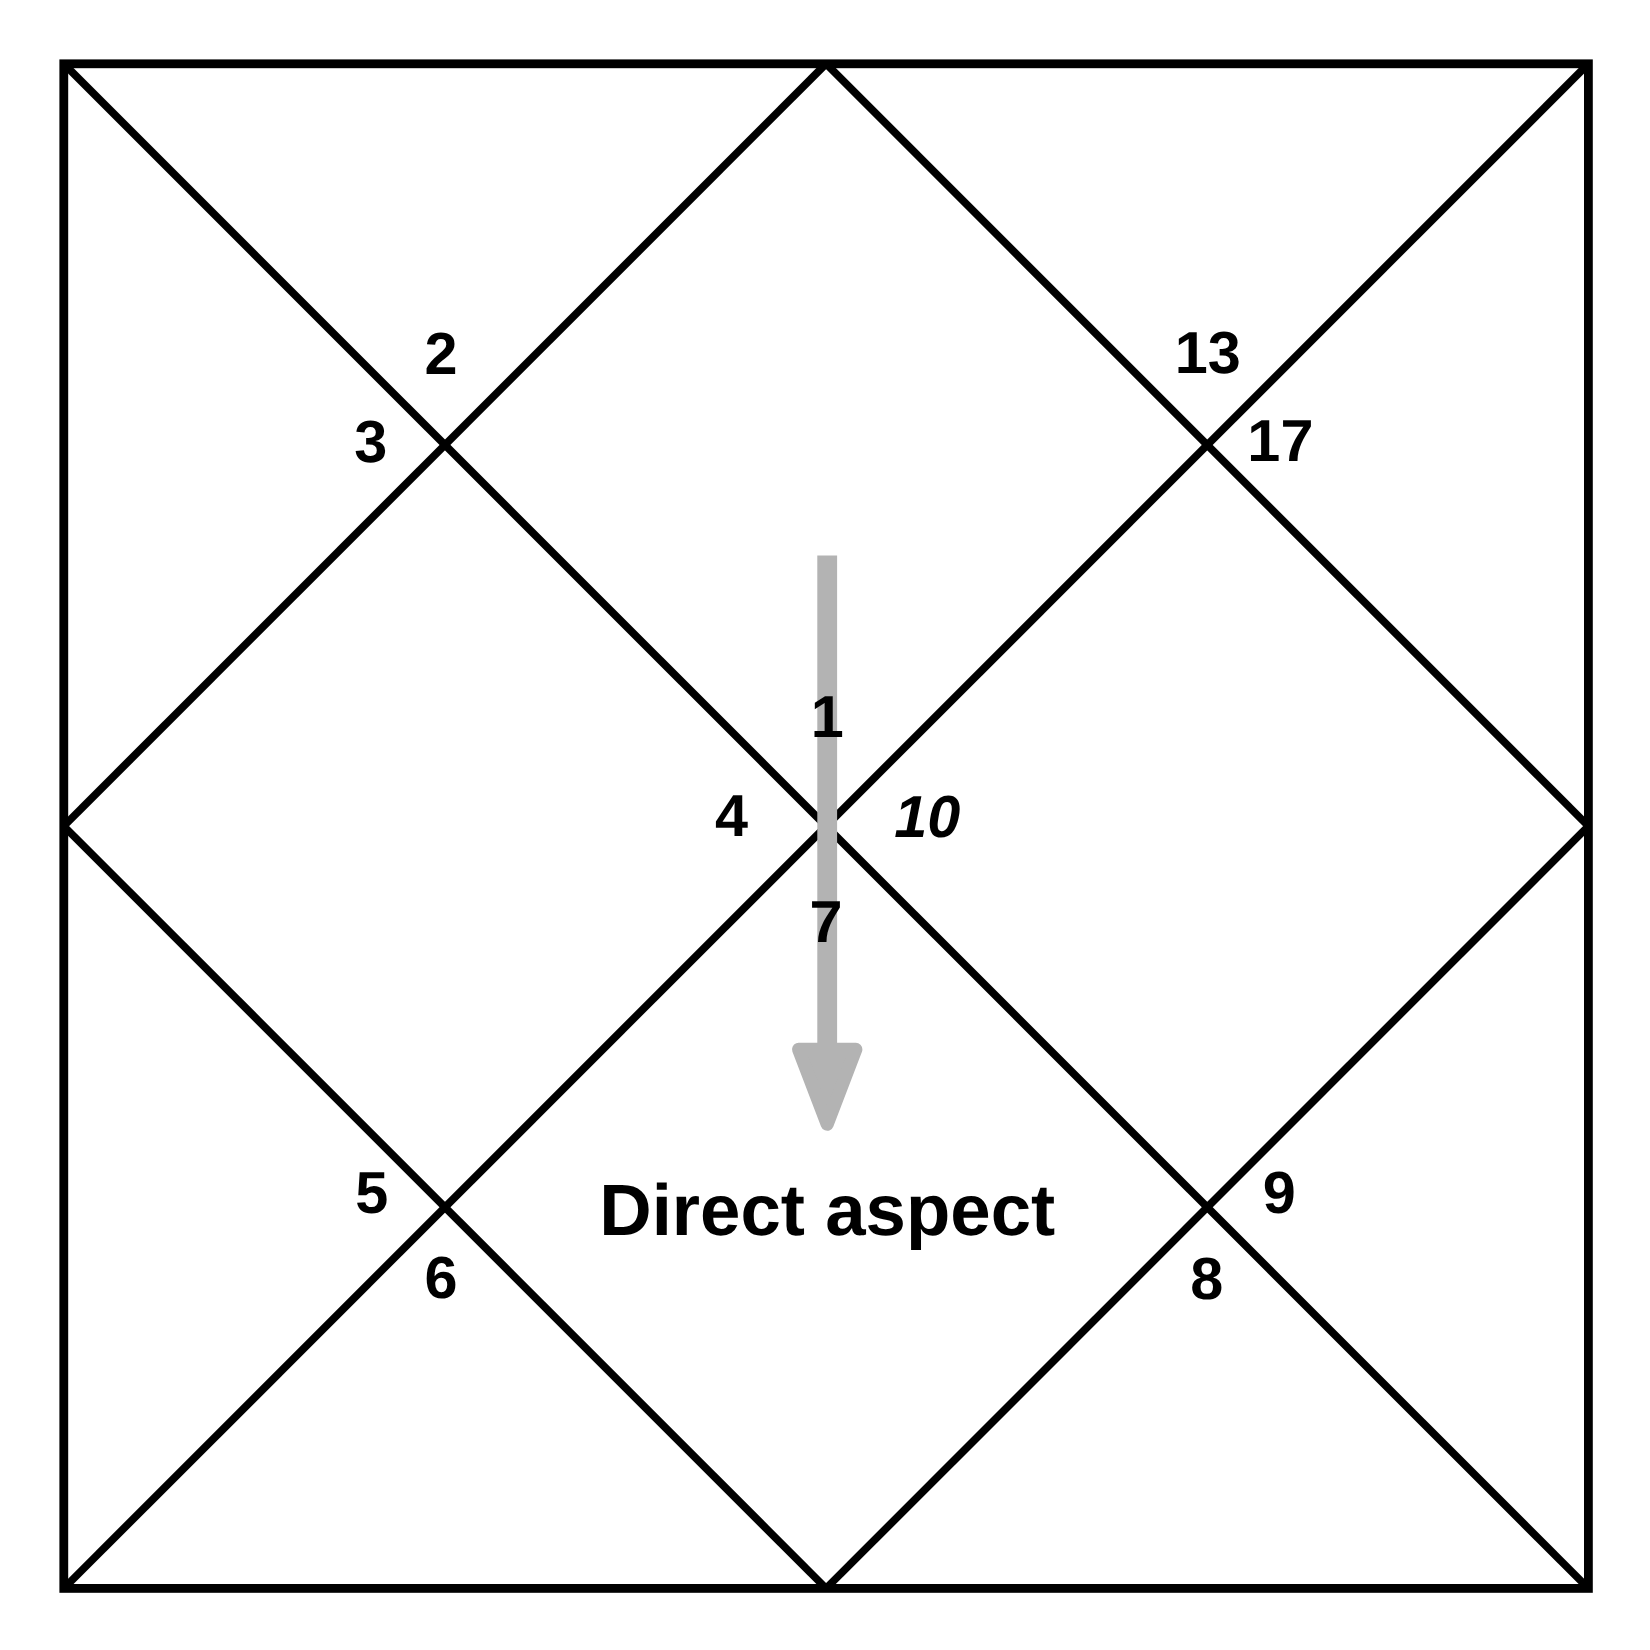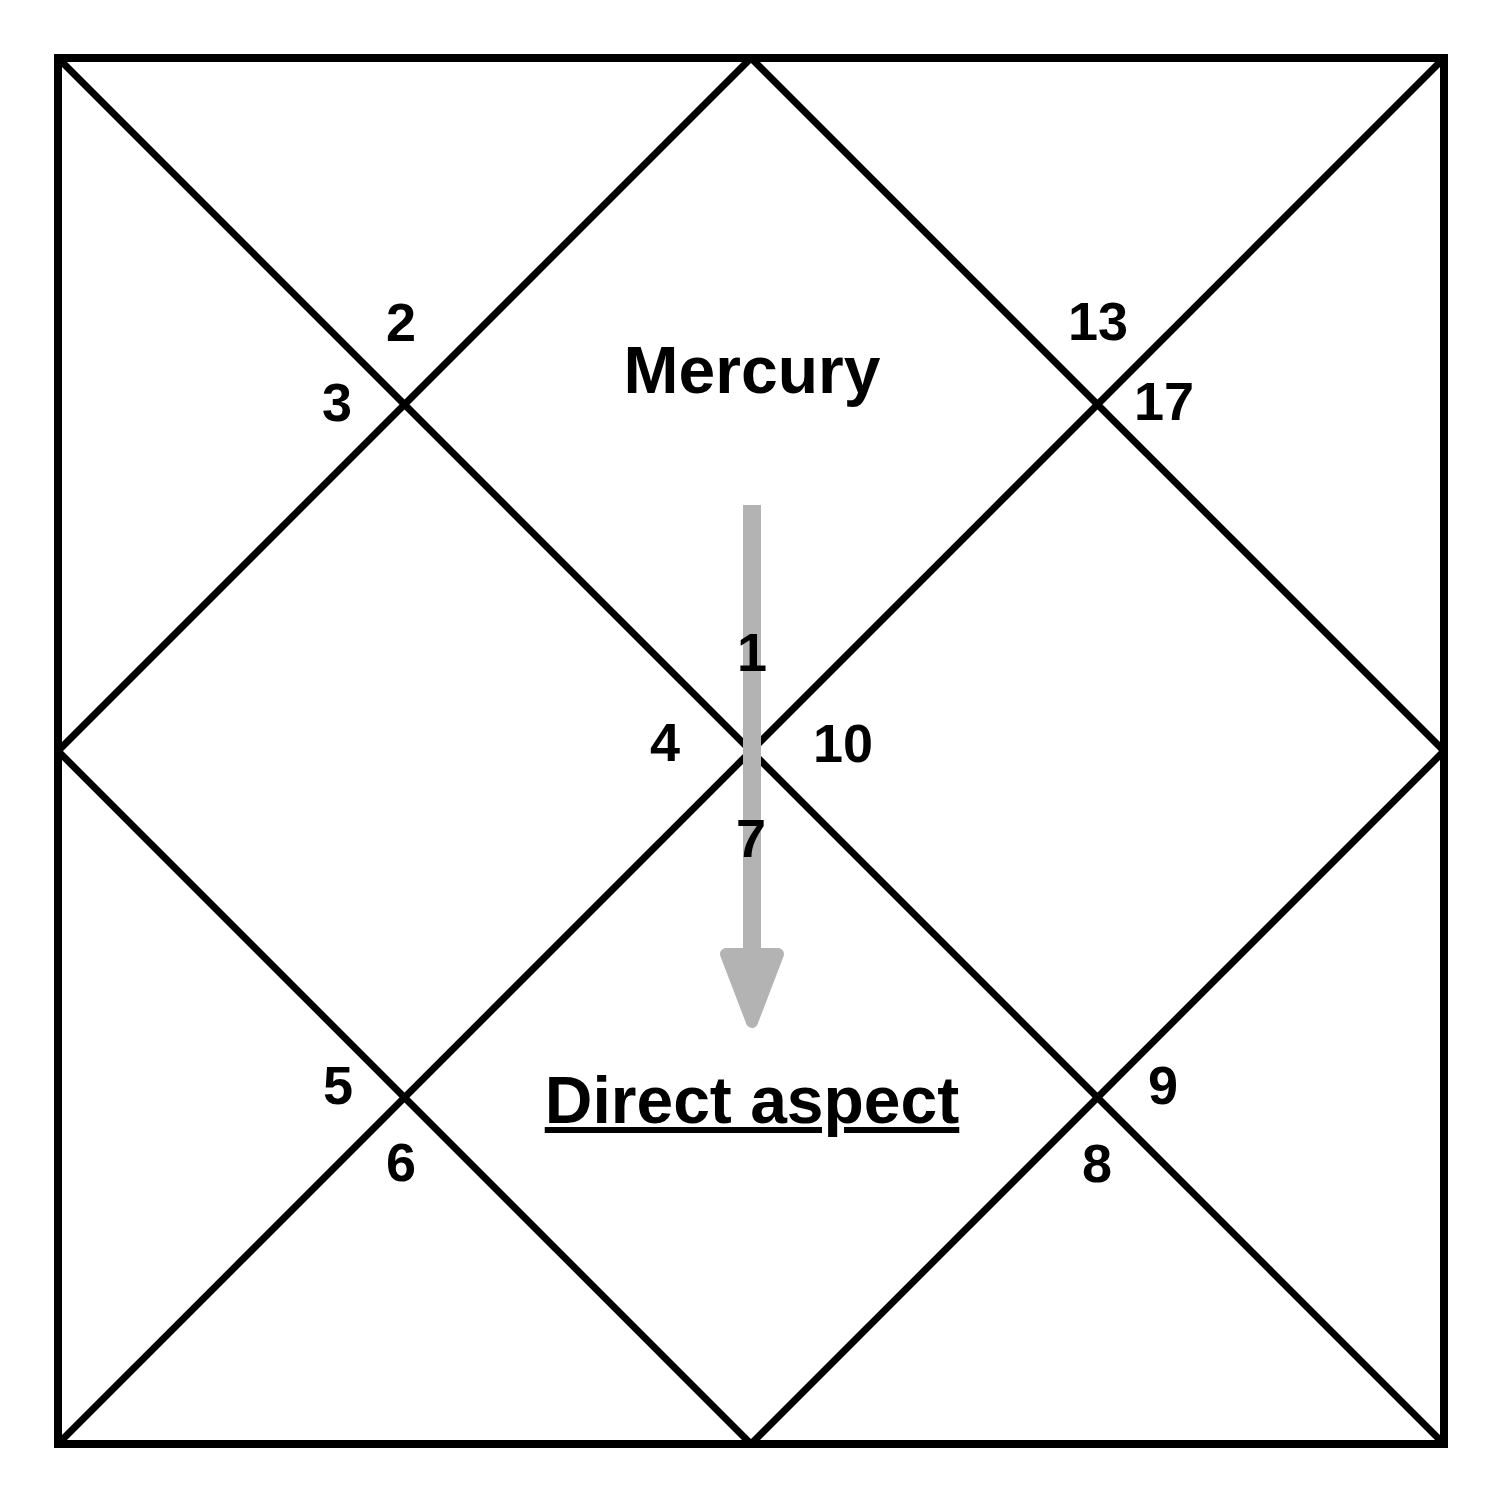--- a/index.html
+++ b/index.html
@@ -37,21 +37,20 @@
   }
   .house-num {
     font-size: 54px;
     letter-spacing: 0px;
   }
   .title-text {
     font-size: 66px;
   }
   .caption-text {
     font-size: 66px;
-    text-decoration: underline;
   }
 </style>
 </head>
 <body>
 
 <div id="stage" style="background: rgb(255, 255, 255);">
 
   <svg id="chart-svg" viewBox="0 0 1500 1500">
 
     <rect id="outer-border" x="58" y="58" width="1386" height="1386" fill="none" stroke="#000000" stroke-width="8"></rect>
@@ -63,30 +62,29 @@
     <line id="dia-right-bottom" x1="1444" y1="751" x2="751" y2="1444" stroke="#000000" stroke-width="7"></line>
     <line id="dia-bottom-left" x1="751" y1="1444" x2="58" y2="751" stroke="#000000" stroke-width="7"></line>
     <line id="dia-left-top" x1="58" y1="751" x2="751" y2="58" stroke="#000000" stroke-width="7"></line>
 
     <g id="aspect-arrow">
       <rect id="arrow-shaft" x="743" y="505" width="18" height="449" fill="#b3b3b3"></rect>
       <path id="arrow-head" d="M 726 954 L 778 954 L 752 1022 Z" fill="#b3b3b3" stroke="#b3b3b3" stroke-width="12" stroke-linejoin="round"></path>
     </g>
   </svg>
 
-  <div class="lbl title-text" style="left:752px; top:370px;">Mercury</div>
 
   <div class="lbl caption-text" style="left:752px; top:1100px;">Direct aspect</div>
 
   <div class="lbl house-num" style="left:752px;  top:652px;">1</div>
   <div class="lbl house-num" style="left:401px;  top:322px;">2</div>
   <div class="lbl house-num" style="left:337px;  top:402px;">3</div>
   <div class="lbl house-num" style="left:665px;  top:742px;">4</div>
   <div class="lbl house-num" style="left:338px;  top:1085px;">5</div>
   <div class="lbl house-num" style="left:401px;  top:1162px;">6</div>
   <div class="lbl house-num" style="left:751px;  top:838px;">7</div>
   <div class="lbl house-num" style="left:1097px; top:1163px;">8</div>
   <div class="lbl house-num" style="left:1163px; top:1085px;">9</div>
-  <div class="lbl house-num" style="left:843px;  top:743px;">10</div>
+  <div class="lbl house-num" style="left:843px;  top:743px;font-style:italic;">10</div>
   <div class="lbl house-num" style="left:1164px; top:401px;">17</div>
   <div class="lbl house-num" style="left:1098px; top:321px;">13</div>
 
 </div>
 
 </body></html>

